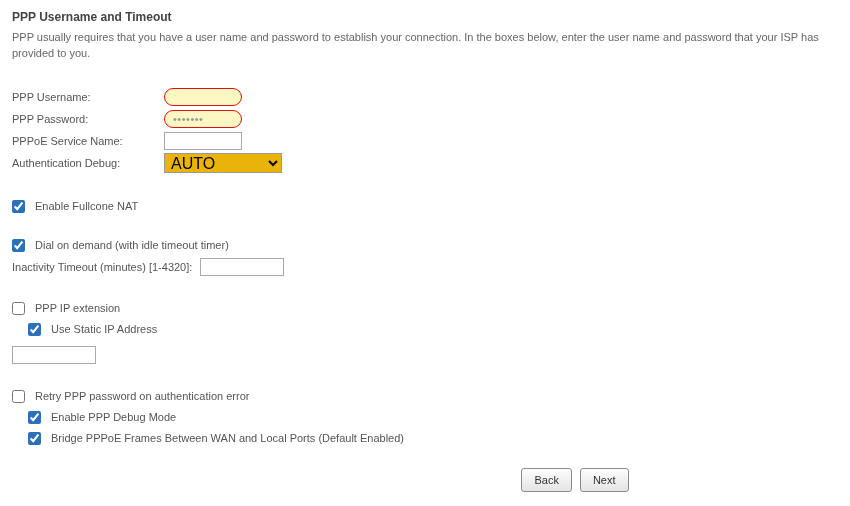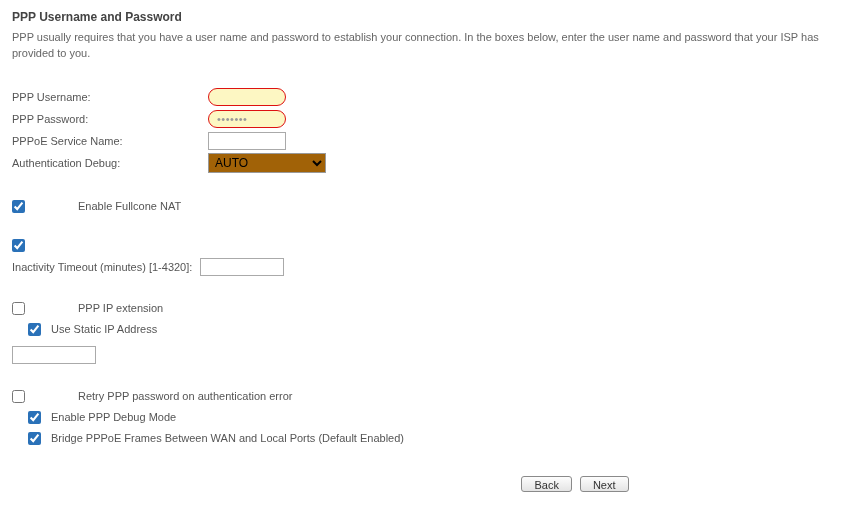--- a/index.html
+++ b/index.html
@@ -10,68 +10,68 @@
     background:#fff;
     width:850px;
     height:506px;
     position:relative;
     box-sizing:border-box;
     padding:10px 12px 0 12px;
   }
   .title{font-weight:bold;color:#444;font-size:12px;margin-bottom:6px;}
   .desc{color:#666;margin-bottom:24px;line-height:1.45;}
   .form-row{display:flex;align-items:center;height:22px;margin-bottom:0;}
-  .form-label{width:196px;color:#555;}
+  .form-label{width:152px;color:#555;}
   .tf{
     height:18px;box-sizing:border-box;
     border:1px solid #aaa;background:#fff;
     font-family:inherit;font-size:11px;padding:0 3px;
   }
   .tf.hl{
     border:1px solid #d11;
     border-radius:9px;
     background:#fdf7c3;
     width:78px;
     padding-left:8px;
     color:#999;
     letter-spacing:.5px;
   }
   .tf.plain{width:78px;}
   .select-wrap{position:relative;display:inline-block;}
   select{
     width:118px;height:20px;
-    border:1px solid #999;background:#a16207;
-    font-family:inherit;font-size:12px;
+    border:1px solid #999;background:#eab308;
+    font-family:inherit;font-size:16px;
     padding-left:2px;
   }
   .chk-row{display:flex;align-items:center;margin-top:2px;}
   .chk-row input{margin:0 10px 0 0;accent-color:#2a71b8;width:13px;height:13px;}
   .chk-row label{color:#555;}
-  .section-gap-lg{margin-top:26px;gap:43px;}
+  .section-gap-lg{margin-top:26px;}
   .section-gap-sm{margin-top:8px;padding-left:16px;}
   .inline-row{display:flex;align-items:center;margin-top:6px;}
   .inline-row .lbl{margin-right:6px;color:#555;}
   .ipaddr .lbl{width:168px;margin-right:0;}
   .btnbar{
     position:absolute;left:0;right:0;bottom:14px;
     display:flex;justify-content:center;gap:8px;
     padding-left:300px; 
   }
   button.nav{
     font-family:inherit;font-size:11px;color:#333;
-    padding:2px 12px;height:16px;
+    padding:2px 12px;height:24px;
     background:linear-gradient(#fdfdfd,#e4e4e4);
     border:1px solid #8a8a8a;border-radius:3px;
     cursor:pointer;
   }
 </style>
 </head>
 <body>
 
-<div class="title">PPP Username and Password</div>
+<div class="title">PPP Username and Timeout</div>
 <div class="desc">PPP usually requires that you have a user name and password to establish your connection. In the boxes below, enter the user name and password that your ISP has provided to you.</div>
 
 <div class="form-row">
   <div class="form-label">PPP Username:</div>
   <input class="tf hl" type="text" value="" style="">
 </div>
 <div class="form-row">
   <div class="form-label">PPP Password:</div>
   <input class="tf hl" type="text" value="•••••••" style="">
 </div>
@@ -88,20 +88,21 @@
   </div>
 </div>
 
 <div class="chk-row section-gap-lg">
   <input type="checkbox" checked="" style="">
   <label>Enable Fullcone NAT</label>
 </div>
 
 <div class="chk-row section-gap-lg">
   <input type="checkbox" checked="" style="">
+  <label>Dial on demand (with idle timeout timer)</label>
 </div>
 <div class="inline-row">
   <span class="lbl" style="width:182px">Inactivity Timeout (minutes) [1-4320]:</span>
   <input class="tf" style="width: 84px;" type="text" value="">
 </div>
 
 <div class="chk-row section-gap-lg">
   <input type="checkbox" style="">
   <label>PPP IP extension</label>
 </div>

